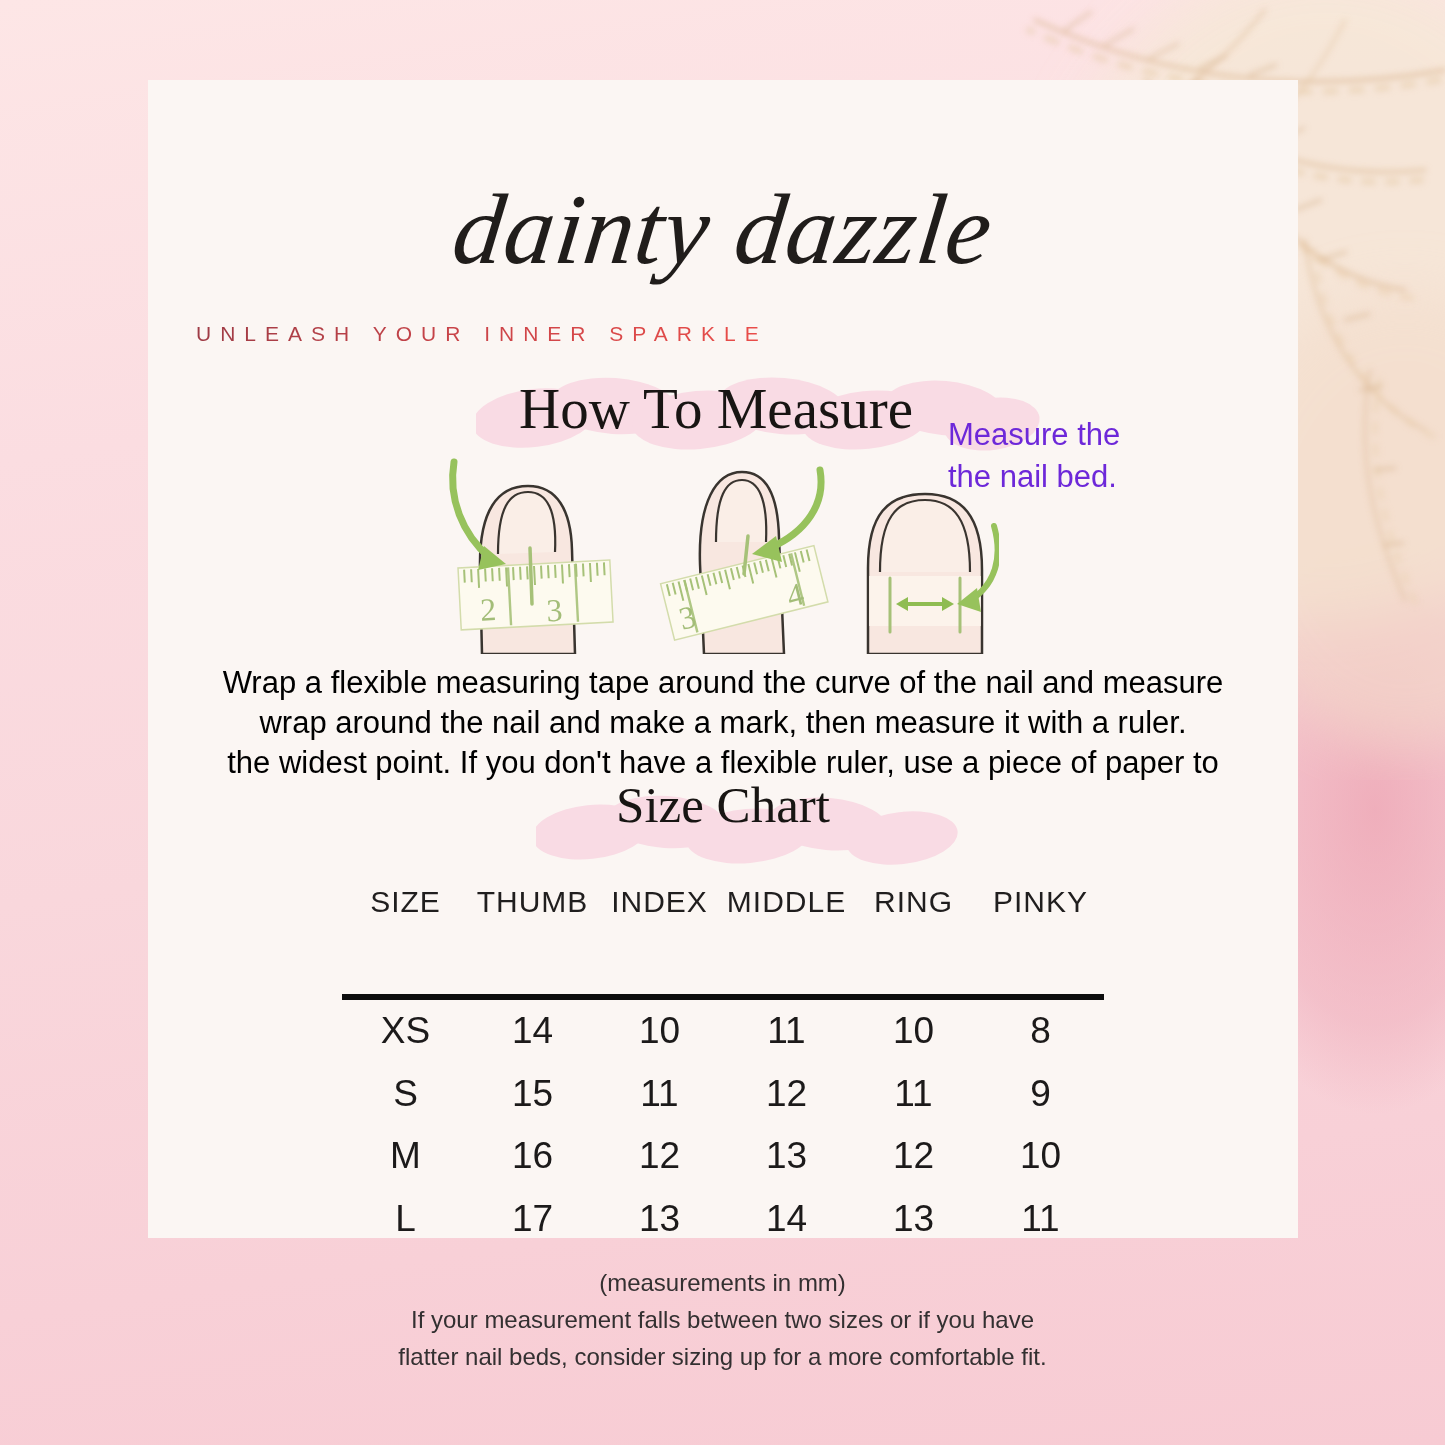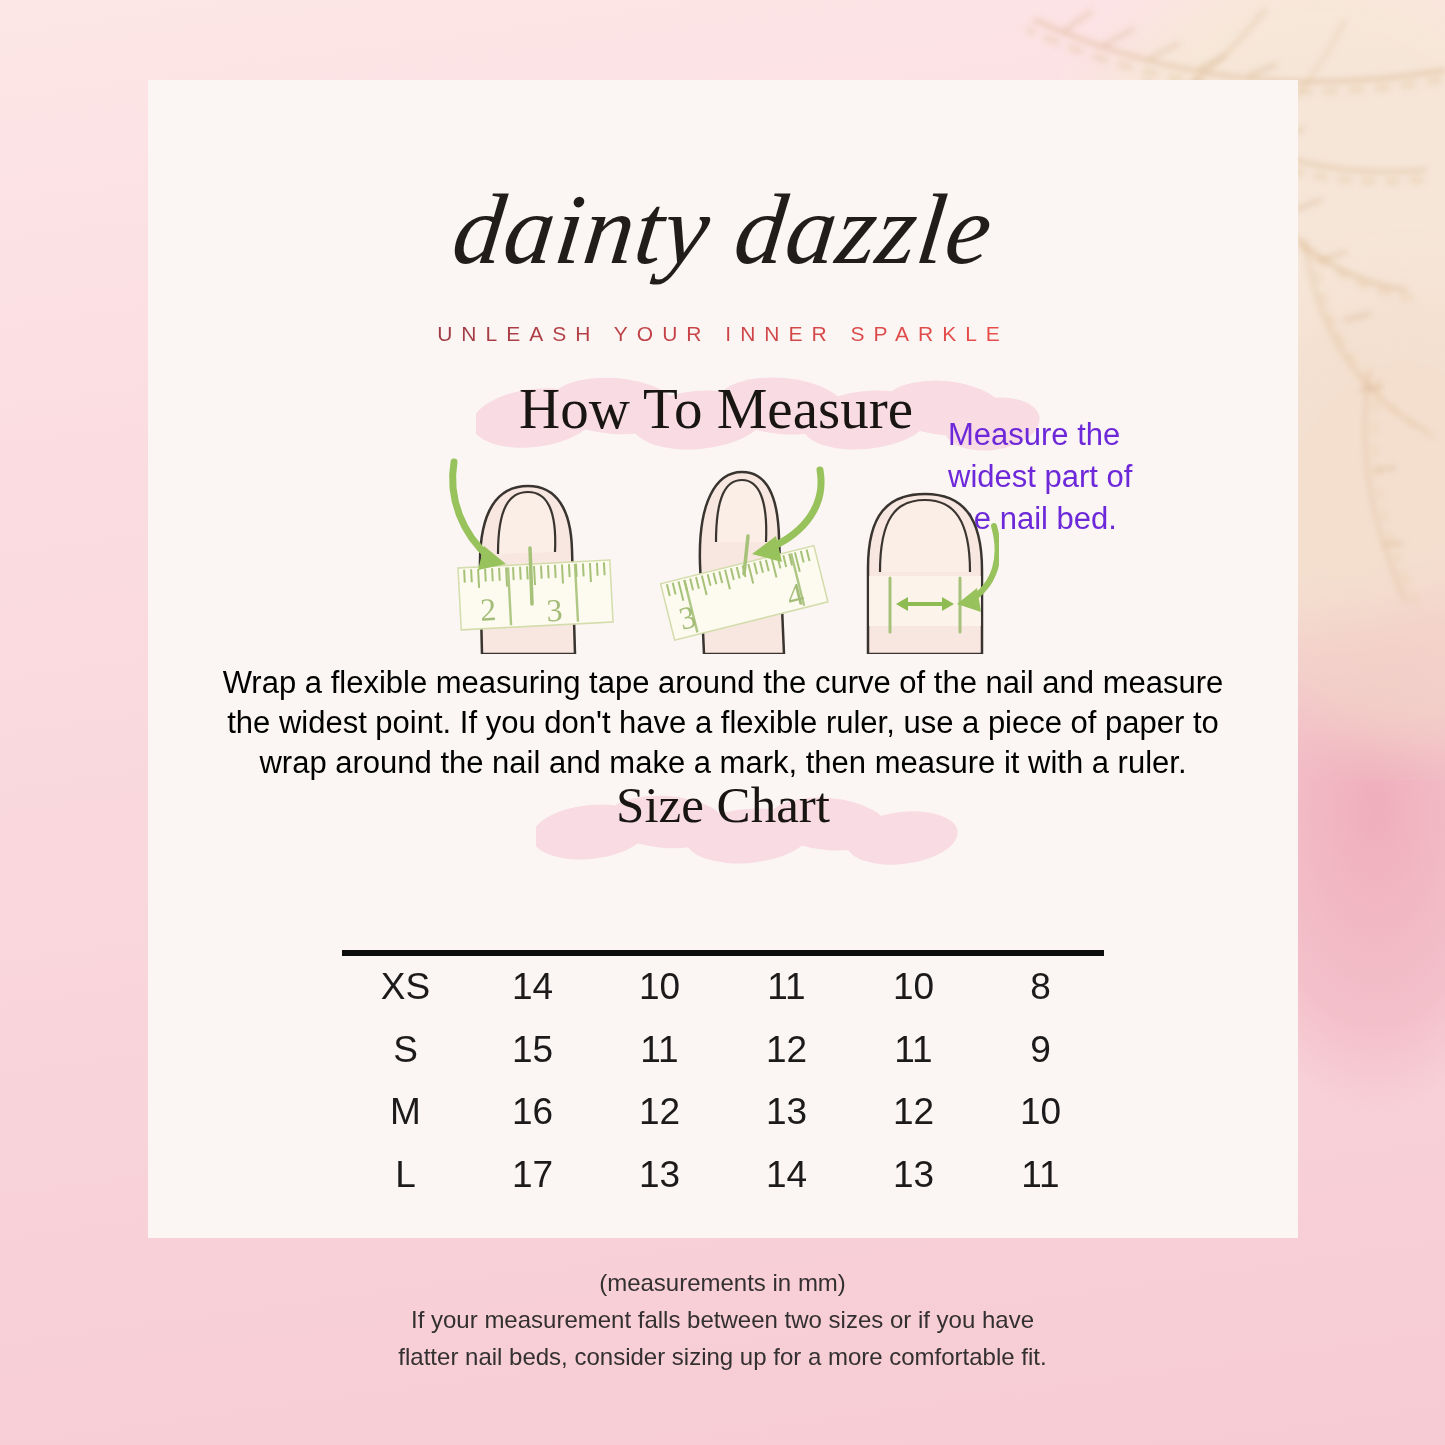--- a/index.html
+++ b/index.html
@@ -6,21 +6,21 @@
   body{font-family:"Liberation Sans",sans-serif;}
   .page{position:relative;width:1445px;height:1445px;overflow:hidden;
     background:linear-gradient(172deg,#fde6e6 0%,#fbdde1 28%,#f9d7dc 55%,#f8d0d7 80%,#f7cbd3 100%);}
   .grass{position:absolute;top:0;right:0;width:740px;height:780px;z-index:1;}
   .rose-shadow{position:absolute;right:-150px;top:420px;width:440px;height:780px;z-index:0;
     background:radial-gradient(closest-side,rgba(235,158,174,.7),rgba(236,165,180,.4) 55%,rgba(236,165,180,0) 78%);}
   .card{position:absolute;left:148px;top:80px;width:1150px;height:1158px;background:#fbf6f3;z-index:2;}
   .brand{position:absolute;top:92px;left:0;width:100%;text-align:center;
     font-family:"Liberation Serif",serif;font-style:italic;font-size:100px;color:#201d1b;
     letter-spacing:1px;transform:skewX(-7deg);}
-  .tagline-wrap{position:absolute;top:242px;left:0;width:100%;text-align:center;}
+  .tagline-wrap{position:absolute;top:242px;left:0;width:100%;text-align:left;padding-left:48px;}
   .tagline{display:inline-block;font-size:21px;letter-spacing:9px;font-weight:400;
     background:linear-gradient(90deg,#9e3b45 0%,#c84348 45%,#ea4d49 100%);
     -webkit-background-clip:text;background-clip:text;color:transparent;}
   .hl{position:absolute;z-index:0;}
   .hl-measure{left:328px;top:286px;width:568px;height:98px;}
   .hl-chart{left:388px;top:708px;width:428px;height:88px;}
   .title{position:absolute;left:0;width:100%;text-align:center;margin:0;z-index:1;
     font-family:"Liberation Serif",serif;font-weight:400;color:#181513;}
   .title-measure{top:296px;font-size:57px;transform:translateX(-7px);}
   .title-chart{top:696px;font-size:51px;}
@@ -93,21 +93,20 @@
         <ellipse cx="306" cy="40" rx="64" ry="28" transform="rotate(5 306 40)"></ellipse>
         <ellipse cx="390" cy="54" rx="64" ry="29" transform="rotate(-6 390 54)"></ellipse>
         <ellipse cx="468" cy="42" rx="60" ry="27" transform="rotate(5 468 42)"></ellipse>
         <ellipse cx="516" cy="58" rx="48" ry="26" transform="rotate(-8 516 58)"></ellipse>
       </g>
     </svg>
     <h1 class="title title-measure">How To Measure</h1>
 
     <div class="side-note">
       <div>Measure the</div>
-      <div>widest part of</div>
       <div>the nail bed.</div>
     </div>
 
     <div class="fingers">
 
       <svg width="202" height="198" viewBox="0 0 202 198" aria-hidden="true">
         <path d="M44 198 L42 112 C41 54 60 30 90 30 C119 30 133 54 134 94 L137 198 Z" fill="#f8e7e0" stroke="#39342f" stroke-width="2.5"></path>
         <path d="M60 98 C60 52 71 36 90 36 C109 36 119 54 117 96" fill="#faeee7" stroke="#39342f" stroke-width="2.2"></path>
         <g transform="rotate(-3 97 148)">
           <rect x="22" y="108" width="152" height="62" fill="#fdfaef" stroke="#d3dcab" stroke-width="1.5"></rect>
@@ -153,36 +152,44 @@
         <g>
           <path d="M143 54 C152 86 144 112 120 128" stroke="#97c25c" stroke-width="6" fill="none" stroke-linecap="round"></path>
           <polygon points="126,116 106,132 130,140" fill="#97c25c"></polygon>
         </g>
       </svg>
 
     </div>
 
     <div class="instructions">
       <div>Wrap a flexible measuring tape around the curve of the nail and measure</div>
+      <div>wrap around the nail and make a mark, then measure it with a ruler.</div>
       <div>the widest point. If you don't have a flexible ruler, use a piece of paper to</div>
-      <div>wrap around the nail and make a mark, then measure it with a ruler.</div>
     </div>
 
     <svg class="hl hl-chart" viewBox="0 0 428 88" aria-hidden="true">
       <g fill="#f9dbe4">
         <ellipse cx="54" cy="44" rx="58" ry="27" transform="rotate(-6 54 44)"></ellipse>
         <ellipse cx="130" cy="34" rx="60" ry="26" transform="rotate(4 130 34)"></ellipse>
         <ellipse cx="212" cy="48" rx="62" ry="27" transform="rotate(-5 212 48)"></ellipse>
         <ellipse cx="292" cy="36" rx="60" ry="26" transform="rotate(5 292 36)"></ellipse>
         <ellipse cx="366" cy="50" rx="56" ry="26" transform="rotate(-7 366 50)"></ellipse>
       </g>
     </svg>
     <h2 class="title title-chart">Size Chart</h2>
 
     <div class="table">
+      <div class="thead">
+        <div class="th">SIZE</div>
+        <div class="th">THUMB</div>
+        <div class="th">INDEX</div>
+        <div class="th">MIDDLE</div>
+        <div class="th">RING</div>
+        <div class="th">PINKY</div>
+      </div>
       <div class="rule"></div>
       <div class="tbody">
         <div class="trow">
           <div class="td">XS</div>
           <div class="td">14</div>
           <div class="td">10</div>
           <div class="td">11</div>
           <div class="td">10</div>
           <div class="td">8</div>
         </div>

